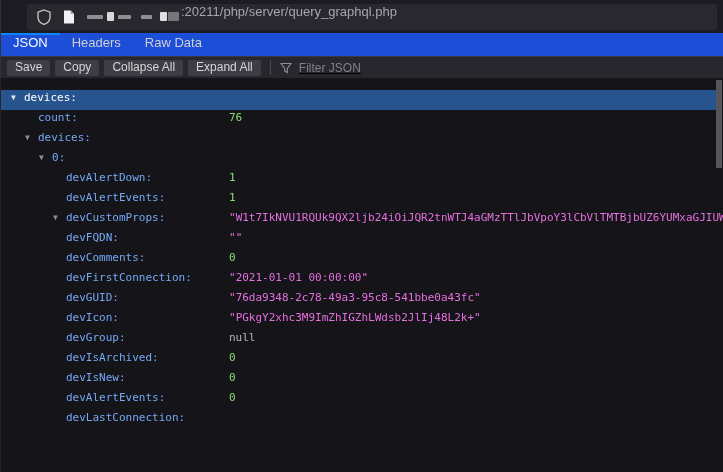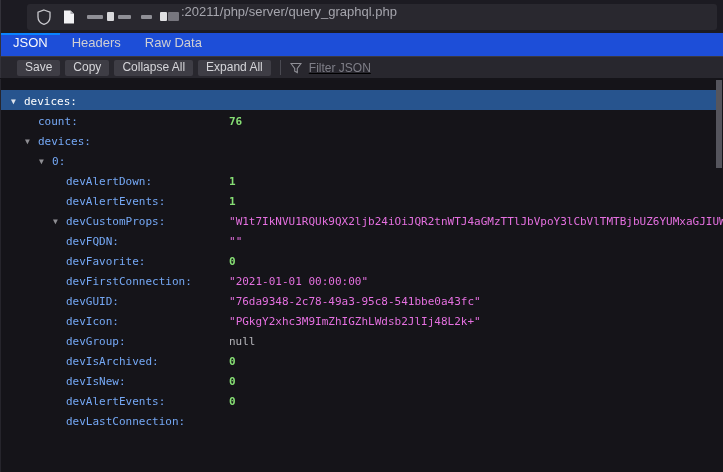--- a/index.html
+++ b/index.html
@@ -44,21 +44,21 @@
     padding: 0 12px; font-size: 13px; color: #cfcfd3;
     display: flex; align-items: center; cursor: default;
     border-top: 2px solid transparent;
   }
   .tab.active { color: #f9f9fa; border-top-color: #0a84ff; }
 
   
   .toolbar {
     height: 21px; background: #28272e;
     display: flex; align-items: center;
-    padding-left: 16px;
+    padding-left: 6px;
     border-left: 1px solid #33323a;
   }
   .tbtn {
     background: #3e3d45; color: #d5d5d9;
     font-size: 12px; font-family: "Liberation Sans", sans-serif;
     border: none; border-radius: 2px;
     height: 16px; line-height: 15px; padding: 0 8px;
     margin-right: 5px; cursor: default;
   }
   .tb-sep { width: 1px; height: 15px; background: #4a4a52; margin: 0 9px 0 4px; }
@@ -67,36 +67,36 @@
   .filter-placeholder { color: #7f7f88; font-size: 12px; }
 
   
   .json-panel {
     position: absolute; top: 79px; left: 0; right: 0; bottom: 0;
     padding-top: 11px;
     border-left: 1px solid #26252c;
     overflow: hidden;
   }
   .row {
-    position: relative; height: 20px; line-height: 24px;
+    position: relative; height: 20px; line-height: 16px;
     font-family: "DejaVu Sans Mono", monospace; font-size: 11px;
     white-space: nowrap; width: 716px;
   }
   .row.selected { background: #27548e; }
   .indent { display: inline-block; height: 1px; }
   .tri {
     display: inline-block; width: 13px; color: #8e8e93;
     font-size: 8px; vertical-align: middle; text-align: left;
   }
   .row.selected .tri { color: #dde3ec; }
   .k { color: #75a8f5; }
   .k::after { content: ":"; }
   .row.selected .k { color: #ffffff; }
   .v { position: absolute; left: 228px; top: 0; }
-  .v-number { color: #86de74; font-weight: bold; }
+  .v-number { color: #86de74; }
   .v-string, .v-string-truncated { color: #e570e0; }
   .v-string::before, .v-string::after { content: '"'; }
   .v-string-truncated::before { content: '"'; }
   .v-null { color: #b5b5ba; }
 
   
   .scroll-thumb {
     position: absolute; right: 1px; top: 80px;
     width: 6px; height: 88px; background: #55555d;
   }
@@ -153,21 +153,21 @@
 
 <div class="json-panel">
     <div class="row selected"><span class="indent" style="width: 10px;"></span><span class="tri">▼</span><span class="k">devices</span></div>
     <div class="row"><span class="indent" style="width: 24px;"></span><span class="tri"></span><span class="k">count</span><span class="v v-number">76</span></div>
     <div class="row"><span class="indent" style="width: 24px;"></span><span class="tri">▼</span><span class="k">devices</span></div>
     <div class="row"><span class="indent" style="width: 38px;"></span><span class="tri">▼</span><span class="k">0</span></div>
     <div class="row"><span class="indent" style="width: 52px;"></span><span class="tri"></span><span class="k">devAlertDown</span><span class="v v-number">1</span></div>
     <div class="row"><span class="indent" style="width: 52px;"></span><span class="tri"></span><span class="k">devAlertEvents</span><span class="v v-number">1</span></div>
     <div class="row"><span class="indent" style="width: 52px;"></span><span class="tri">▼</span><span class="k">devCustomProps</span><span class="v v-string-truncated">W1t7IkNVU1RQUk9QX2ljb24iOiJQR2tnWTJ4aGMzTTlJbVpoY3lCbVlTMTBjbUZ6YUMxaGJIUWlQand2</span></div>
     <div class="row"><span class="indent" style="width: 52px;"></span><span class="tri"></span><span class="k">devFQDN</span><span class="v v-string"></span></div>
-    <div class="row"><span class="indent" style="width: 52px;"></span><span class="tri"></span><span class="k">devFavorite</span><span class="v v-number">0</span></div>
+    <div class="row"><span class="indent" style="width: 52px;"></span><span class="tri"></span><span class="k">devComments</span><span class="v v-number">0</span></div>
     <div class="row"><span class="indent" style="width: 52px;"></span><span class="tri"></span><span class="k">devFirstConnection</span><span class="v v-string">2021-01-01 00:00:00</span></div>
     <div class="row"><span class="indent" style="width: 52px;"></span><span class="tri"></span><span class="k">devGUID</span><span class="v v-string">76da9348-2c78-49a3-95c8-541bbe0a43fc</span></div>
     <div class="row"><span class="indent" style="width: 52px;"></span><span class="tri"></span><span class="k">devIcon</span><span class="v v-string">PGkgY2xhc3M9ImZhIGZhLWdsb2JlIj48L2k+</span></div>
     <div class="row"><span class="indent" style="width: 52px;"></span><span class="tri"></span><span class="k">devGroup</span><span class="v v-null">null</span></div>
     <div class="row"><span class="indent" style="width: 52px;"></span><span class="tri"></span><span class="k">devIsArchived</span><span class="v v-number">0</span></div>
     <div class="row"><span class="indent" style="width: 52px;"></span><span class="tri"></span><span class="k">devIsNew</span><span class="v v-number">0</span></div>
     <div class="row"><span class="indent" style="width: 52px;"></span><span class="tri"></span><span class="k">devAlertEvents</span><span class="v v-number">0</span></div>
     <div class="row"><span class="indent" style="width: 52px;"></span><span class="tri"></span><span class="k">devLastConnection</span></div>
   </div>
 

